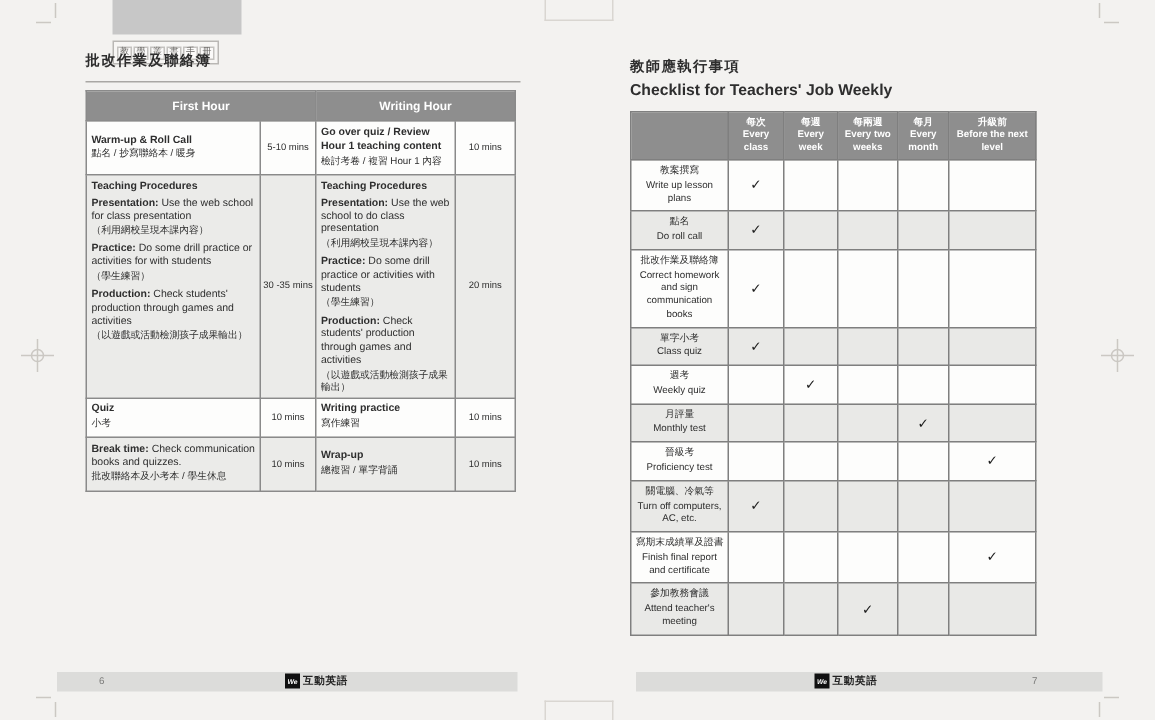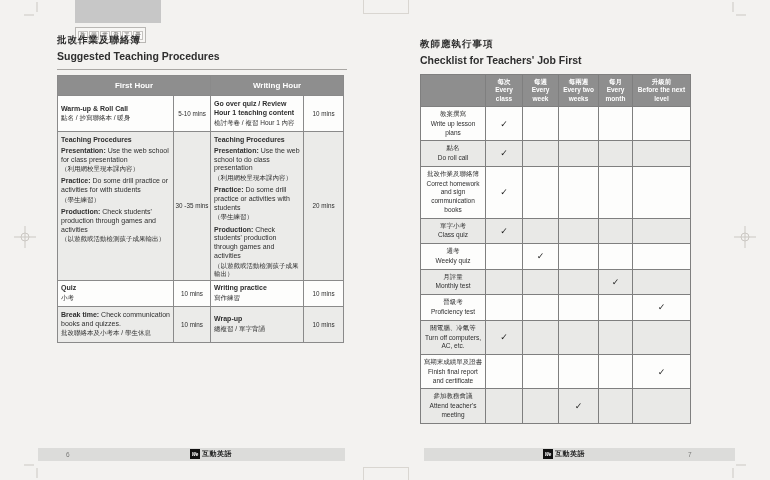--- a/index.html
+++ b/index.html
@@ -116,21 +116,20 @@
     <span>教</span>
     <span>學</span>
     <span>叢</span>
     <span>書</span>
     <span>手</span>
     <span>冊</span>
   </div>
 
 <div class="abs" style="left:57px;top:34px;width:290px;">
   <h2 class="title-zh">批改作業及聯絡簿</h2>
-  <h1 class="title-en">Suggested Teaching Procedures</h1>
   <hr class="title-rule">
 
   <table class="ltable">
     <colgroup>
         <col style="width:116px">
         <col style="width:37px">
         <col style="width:93px">
         <col style="width:40px">
       </colgroup>
     <tbody>
@@ -207,21 +206,21 @@
         <div class="zh">總複習 / 單字背誦</div>
       </td>
       <td class="time">10 mins</td>
     </tr>
   </tbody>
     </table>
 </div>
 
 <div class="abs" style="left:420px;top:38px;width:274px;">
   <h2 class="title-zh">教師應執行事項</h2>
-  <h1 class="title-en">Checklist for Teachers' Job First</h1>
+  <h1 class="title-en">Checklist for Teachers' Job Weekly</h1>
 
   <table class="rtable">
     <colgroup>
         <col style="width:65px">
         <col style="width:37px">
         <col style="width:36px">
         <col style="width:40px">
         <col style="width:34px">
         <col style="width:58px">
       </colgroup>

